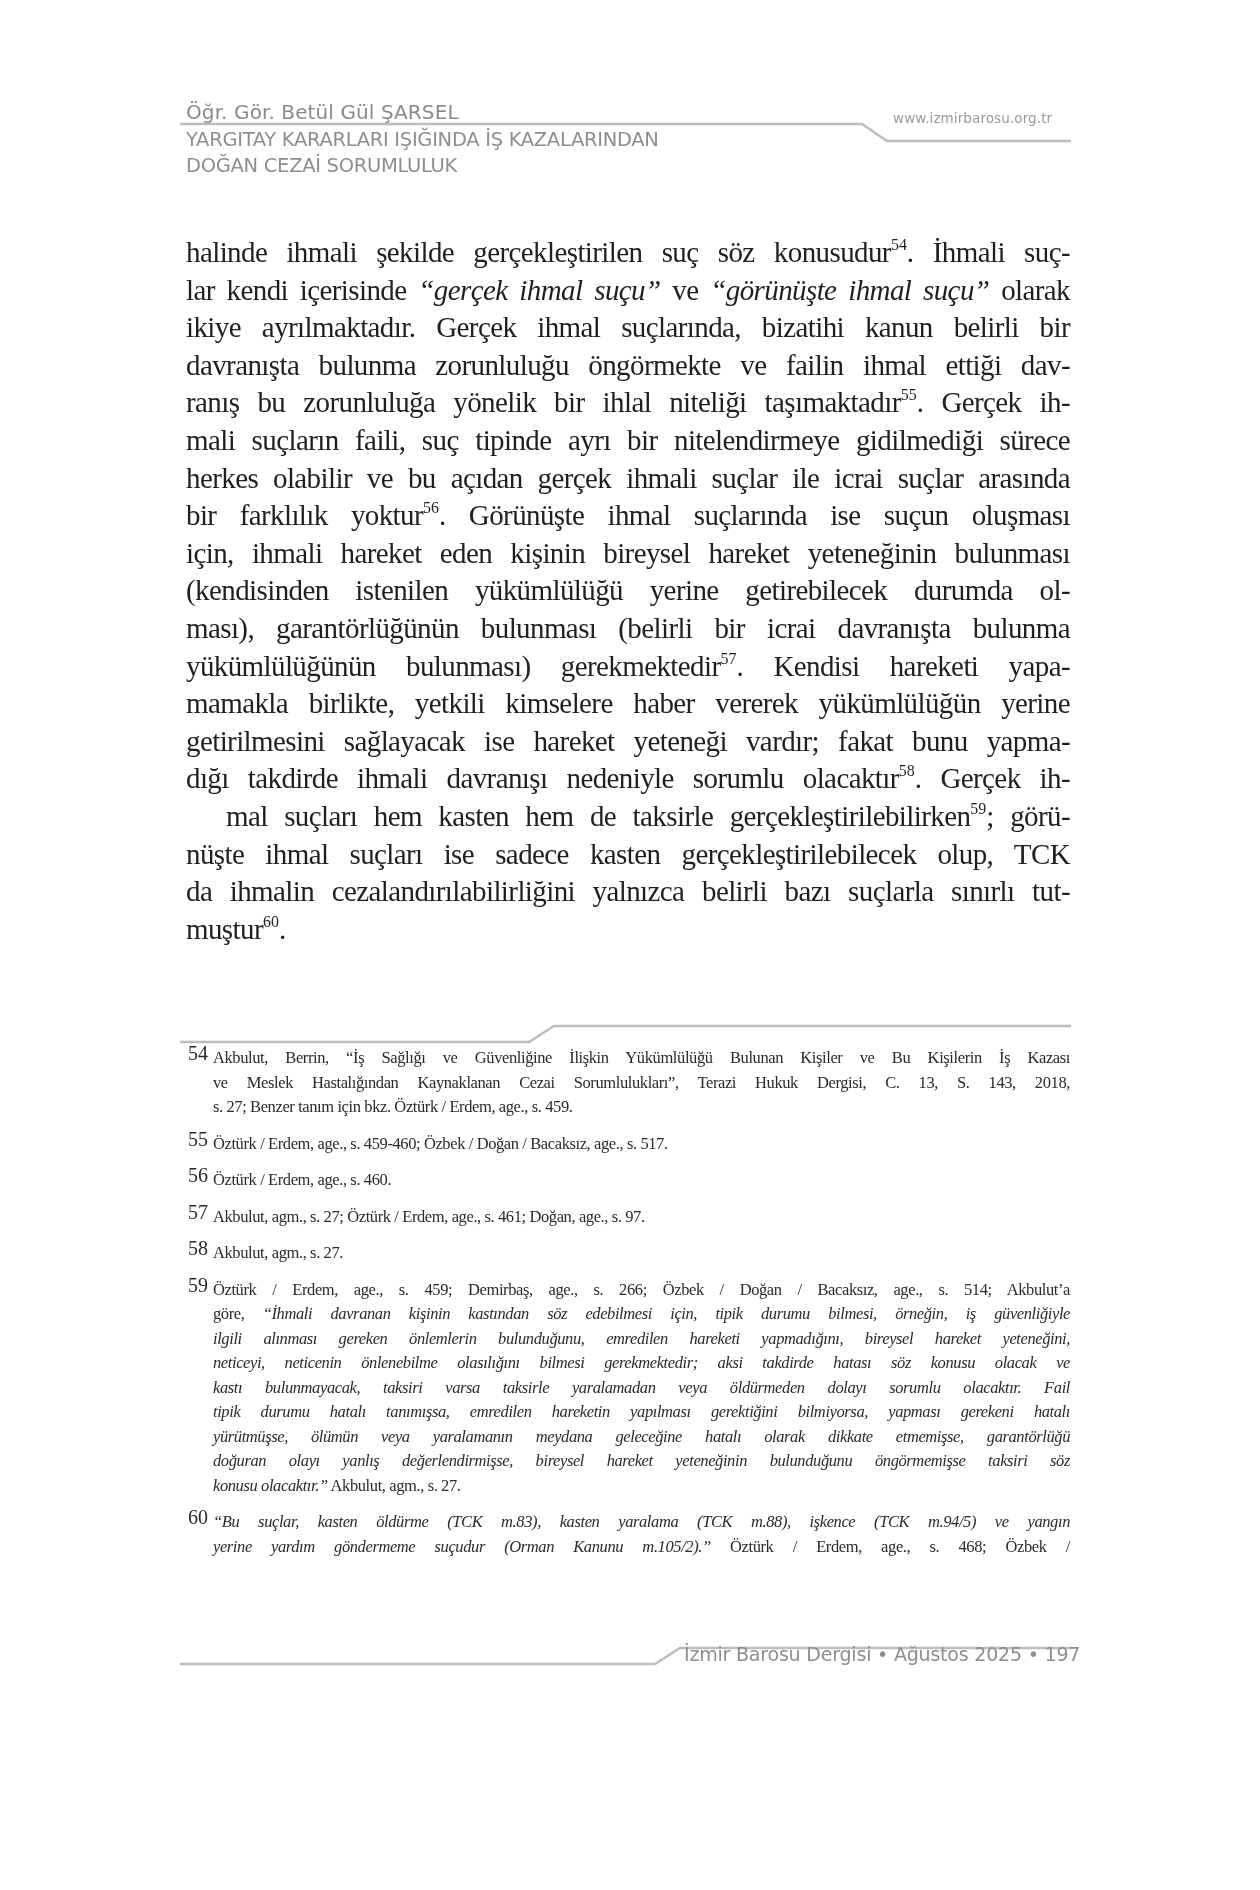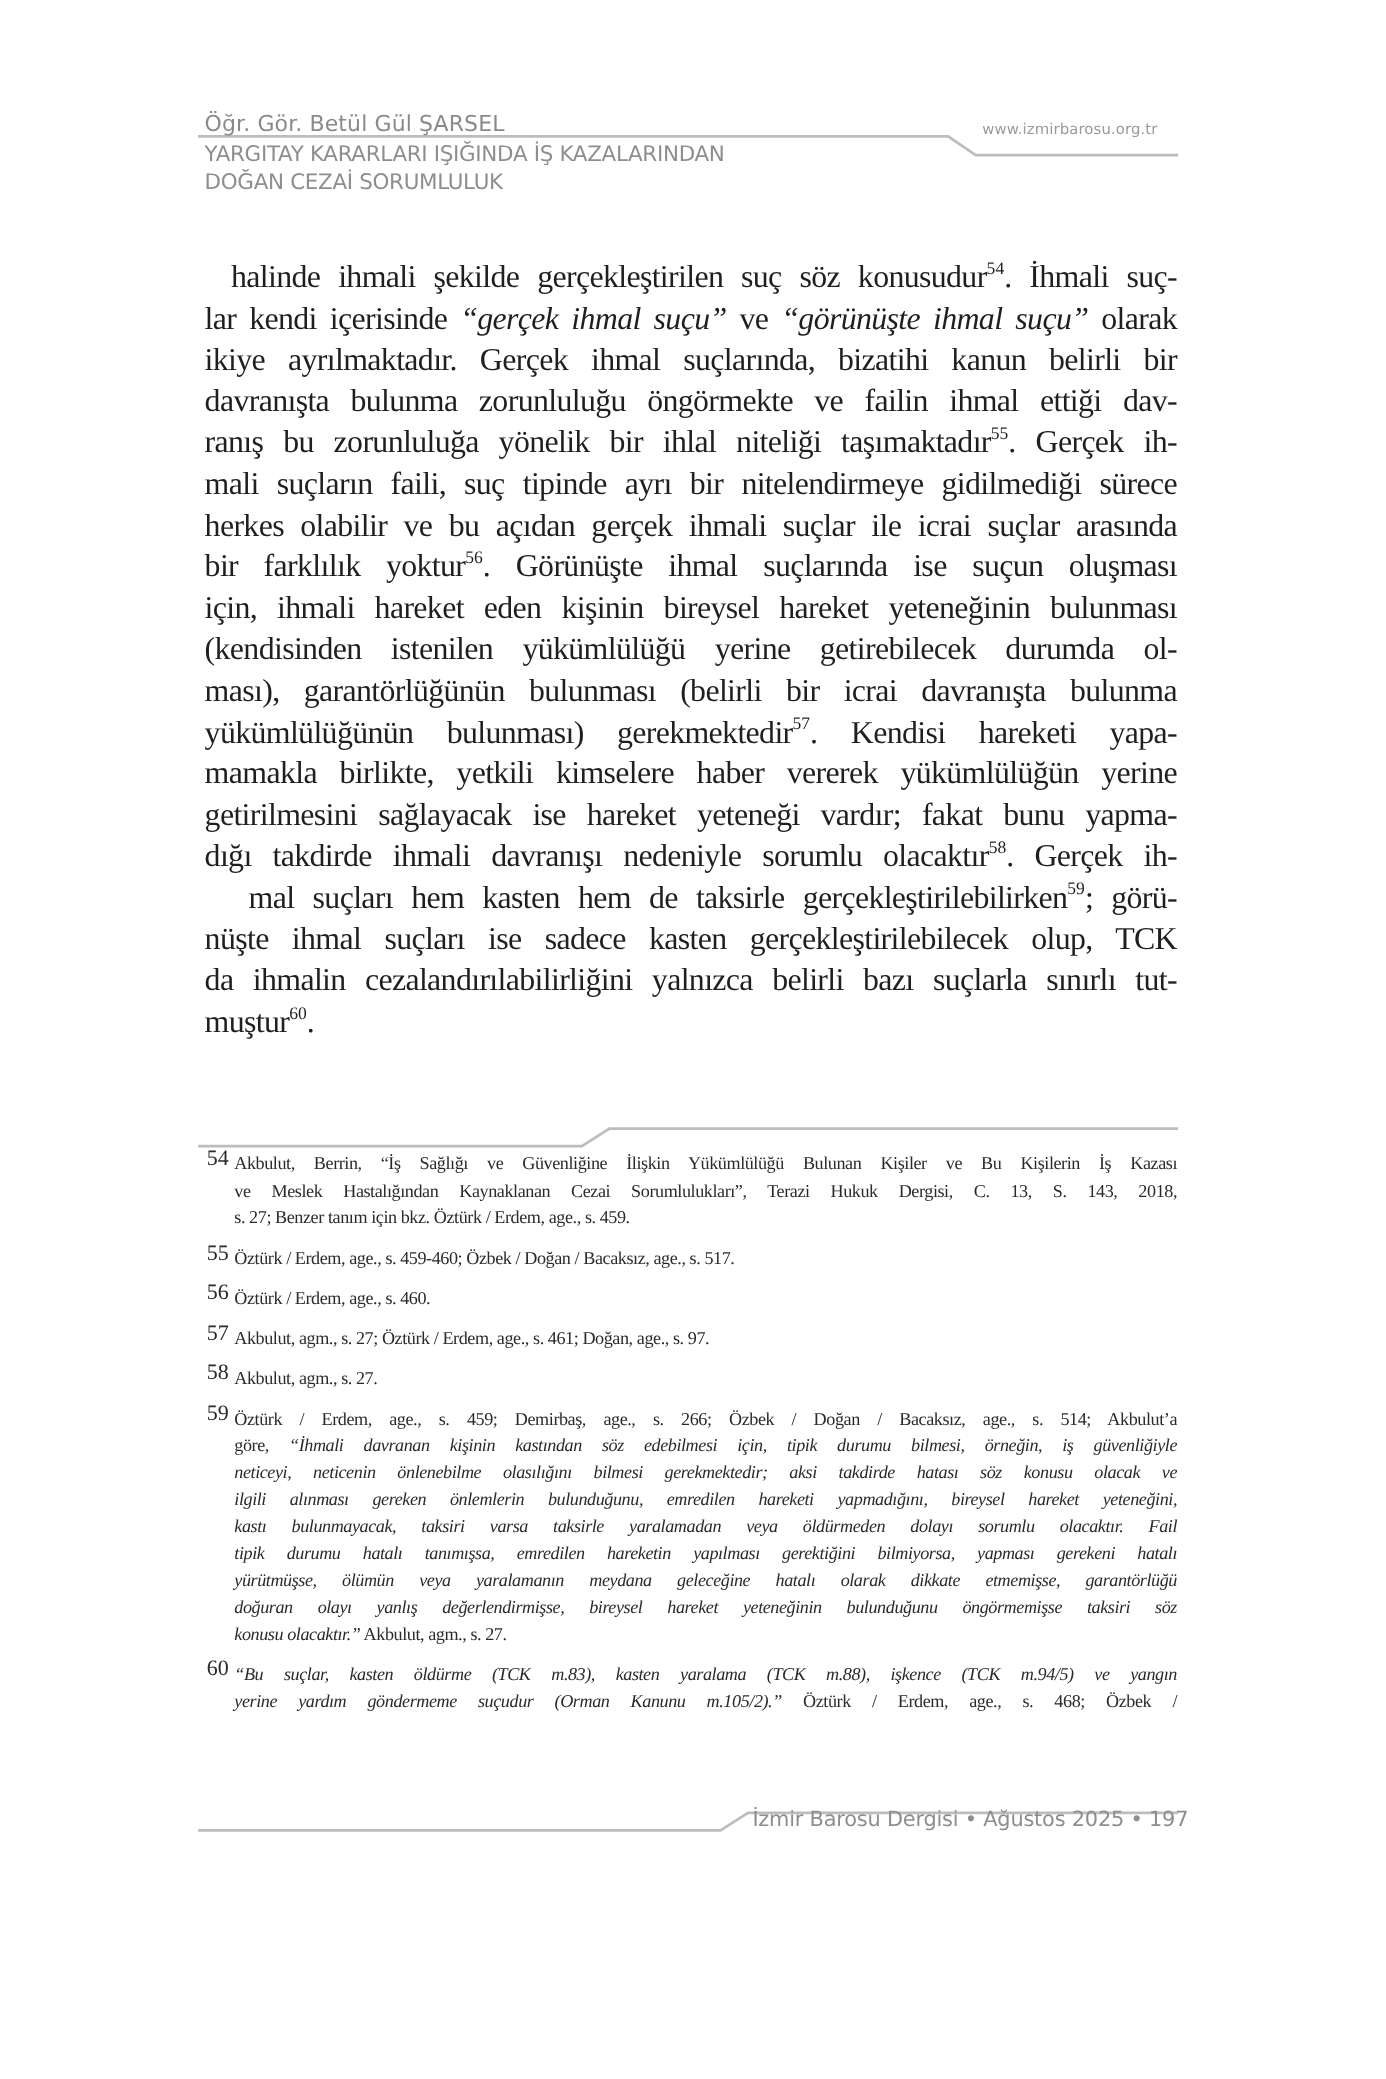--- a/index.html
+++ b/index.html
@@ -42,21 +42,21 @@
   </svg>
 
   <div class="hdr-author">Öğr. Gör. Betül Gül ŞARSEL</div>
   <div class="hdr-title">
     <div>YARGITAY KARARLARI IŞIĞINDA İŞ KAZALARINDAN</div>
     <div>DOĞAN CEZAİ SORUMLULUK</div>
   </div>
   <div class="hdr-url">www.izmirbarosu.org.tr</div>
 
   <div class="body-text" id="body-text">
-      <span class="line" style="display: block; margin-left: 24px;"><span>halinde ihmali şekilde gerçekleştirilen suç söz konusudur</span><sup>54</sup><span>. İhmali suç-</span></span>
+      <span class="line" style="display: block;"><span>halinde ihmali şekilde gerçekleştirilen suç söz konusudur</span><sup>54</sup><span>. İhmali suç-</span></span>
       <span class="line" style="display: block;"><span>lar kendi içerisinde </span><em>“gerçek ihmal suçu”</em><span> ve </span><em>“görünüşte ihmal suçu”</em><span> olarak</span></span>
       <span class="line" style="display: block;"><span>ikiye ayrılmaktadır. Gerçek ihmal suçlarında, bizatihi kanun belirli bir</span></span>
       <span class="line" style="display: block;"><span>davranışta bulunma zorunluluğu öngörmekte ve failin ihmal ettiği dav-</span></span>
       <span class="line" style="display: block;"><span>ranış bu zorunluluğa yönelik bir ihlal niteliği taşımaktadır</span><sup>55</sup><span>. Gerçek ih-</span></span>
       <span class="line" style="display: block;"><span>mali suçların faili, suç tipinde ayrı bir nitelendirmeye gidilmediği sürece</span></span>
       <span class="line" style="display: block;"><span>herkes olabilir ve bu açıdan gerçek ihmali suçlar ile icrai suçlar arasında</span></span>
       <span class="line" style="display: block;"><span>bir farklılık yoktur</span><sup>56</sup><span>. Görünüşte ihmal suçlarında ise suçun oluşması</span></span>
       <span class="line" style="display: block;"><span>için, ihmali hareket eden kişinin bireysel hareket yeteneğinin bulunması</span></span>
       <span class="line" style="display: block;"><span>(kendisinden istenilen yükümlülüğü yerine getirebilecek durumda ol-</span></span>
       <span class="line" style="display: block;"><span>ması), garantörlüğünün bulunması (belirli bir icrai davranışta bulunma</span></span>
@@ -101,22 +101,22 @@
         <span class="fn-num">58</span>
         <span class="fn-text">
           <span class="l last" style="display: block;"><span>Akbulut, agm., s. 27.</span></span>
         </span>
       </div>
       <div class="fn">
         <span class="fn-num">59</span>
         <span class="fn-text">
           <span class="l" style="display: block;"><span>Öztürk / Erdem, age., s. 459; Demirbaş, age., s. 266; Özbek / Doğan / Bacaksız, age., s. 514; Akbulut’a</span></span>
           <span class="l" style="display: block;"><span>göre, </span><em>“İhmali davranan kişinin kastından söz edebilmesi için, tipik durumu bilmesi, örneğin, iş güvenliğiyle</em></span>
+          <span class="l" style="display: block;"><em>ilgili alınması gereken önlemlerin bulunduğunu, emredilen hareketi yapmadığını, bireysel hareket yeteneğini,</em></span>
           <span class="l" style="display: block;"><em>neticeyi, neticenin önlenebilme olasılığını bilmesi gerekmektedir; aksi takdirde hatası söz konusu olacak ve</em></span>
-          <span class="l" style="display: block;"><em>ilgili alınması gereken önlemlerin bulunduğunu, emredilen hareketi yapmadığını, bireysel hareket yeteneğini,</em></span>
           <span class="l" style="display: block;"><em>kastı bulunmayacak, taksiri varsa taksirle yaralamadan veya öldürmeden dolayı sorumlu olacaktır. Fail</em></span>
           <span class="l" style="display: block;"><em>tipik durumu hatalı tanımışsa, emredilen hareketin yapılması gerektiğini bilmiyorsa, yapması gerekeni hatalı</em></span>
           <span class="l" style="display: block;"><em>yürütmüşse, ölümün veya yaralamanın meydana geleceğine hatalı olarak dikkate etmemişse, garantörlüğü</em></span>
           <span class="l" style="display: block;"><em>doğuran olayı yanlış değerlendirmişse, bireysel hareket yeteneğinin bulunduğunu öngörmemişse taksiri söz</em></span>
           <span class="l last" style="display: block;"><em>konusu olacaktır.”</em><span> Akbulut, agm., s. 27.</span></span>
         </span>
       </div>
       <div class="fn">
         <span class="fn-num">60</span>
         <span class="fn-text">

